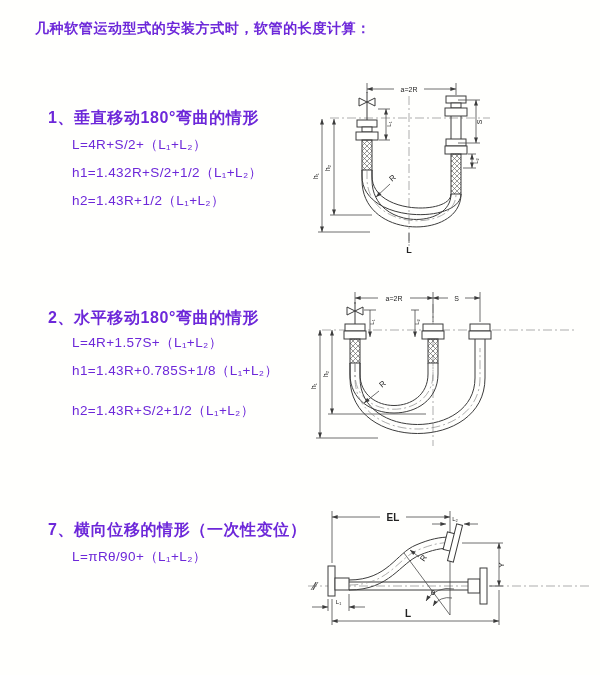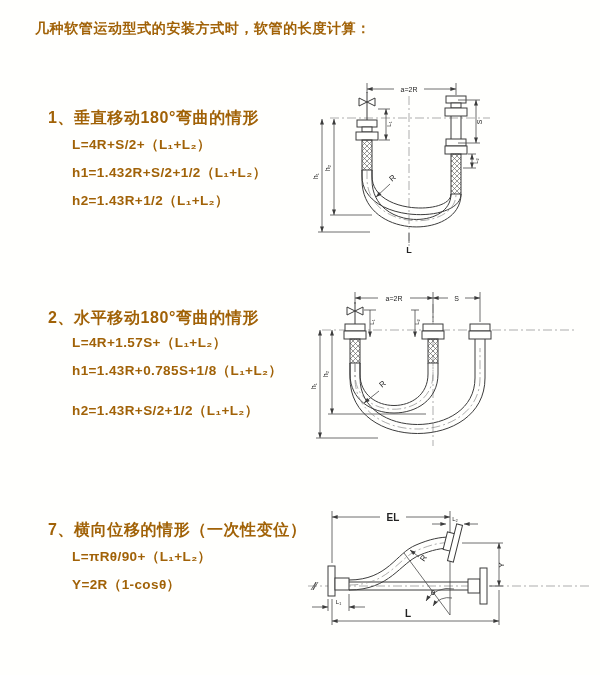--- a/index.html
+++ b/index.html
@@ -1,22 +1,22 @@
 <!DOCTYPE html>
 <html><head>
 <meta charset="utf-8">
 <style>
   html,body{margin:0;padding:0;background:#ffffff;}
   .page{
     position:relative;width:600px;height:675px;background:#fffffd;
-    font-family:"Liberation Sans","DejaVu Sans",sans-serif;color:#a16207;overflow:hidden;
+    font-family:"Liberation Sans","DejaVu Sans",sans-serif;color:#6d28d9;overflow:hidden;
   }
   .title{position:absolute;left:35px;top:20px;font-size:14px;font-weight:bold;letter-spacing:.6px;}
   .sec-head{position:absolute;font-size:16px;font-weight:bold;letter-spacing:.6px;}
-  .formula{position:absolute;font-size:13.5px;letter-spacing:.4px;font-weight:700;}
+  .formula{position:absolute;font-size:13.5px;letter-spacing:.4px;font-weight:400;}
   svg{position:absolute;}
   svg text{font-family:"Liberation Sans","DejaVu Sans",sans-serif;fill:#222;stroke:none;}
   .ln{stroke:#3c3c3c;stroke-width:1;fill:none;}
   .thin{stroke:#4a4a4a;stroke-width:.8;fill:none;}
   .dim{stroke:#4a4a4a;stroke-width:.8;fill:none;}
   .cl{stroke:#8b8b8b;stroke-width:.7;fill:none;stroke-dasharray:9 3 2 3;}
   .fit{stroke:#3c3c3c;stroke-width:1;fill:#fffffd;}
   .braid{stroke:#3c3c3c;stroke-width:1;}
 </style>
 </head>
@@ -204,21 +204,20 @@
     </g>
 
     <g>
       <text x="74" y="102" font-size="8" transform="rotate(-40 74 102)">R</text>
       <line class="dim" x1="71" y1="105" x2="56" y2="117" marker-end="url(#arB)"></line>
     </g>
   </svg>
 
   <div class="sec-head" style="left:48px;top:520px">7、横向位移的情形（一次性变位）</div>
   <div class="formula" style="left:72px;top:548px">L=πRθ/90+（L₁+L₂）</div>
-  <div class="formula" style="left:72px;top:576px">Y=2R（1-cosθ）</div>
 
   <svg style="left:300px;top:503px" width="300" height="140" viewBox="0 0 300 140">
     <defs>
       <marker id="arC" viewBox="0 0 8 6" refX="7.5" refY="3" markerWidth="8" markerHeight="6" orient="auto-start-reverse">
         <path d="M0.5,0.5 L7.5,3 L0.5,5.5 z" fill="#3c3c3c"></path>
       </marker>
     </defs>
 
     <path class="cl" d="M8,83 H292"></path>
     <path class="thin" d="M11,87 L16,79 L13,87 L18,79"></path>

